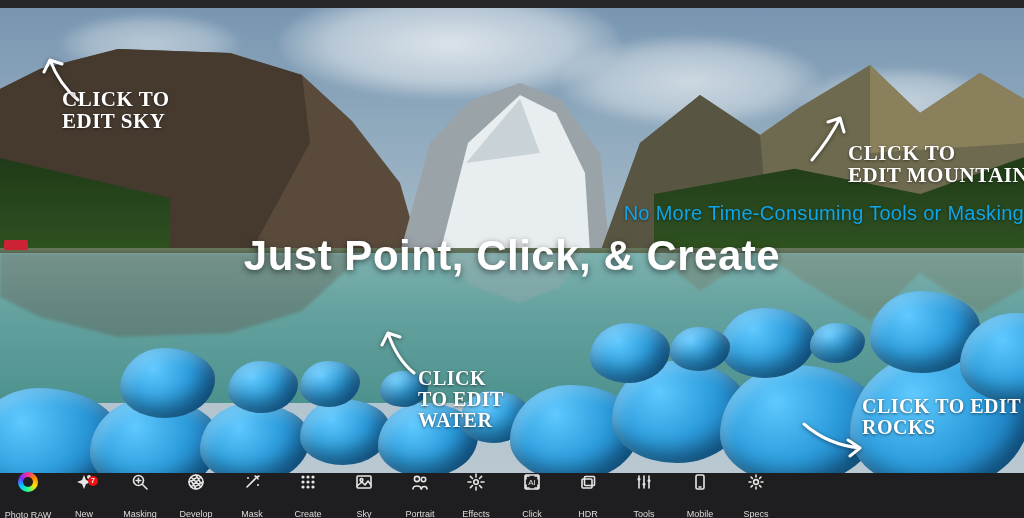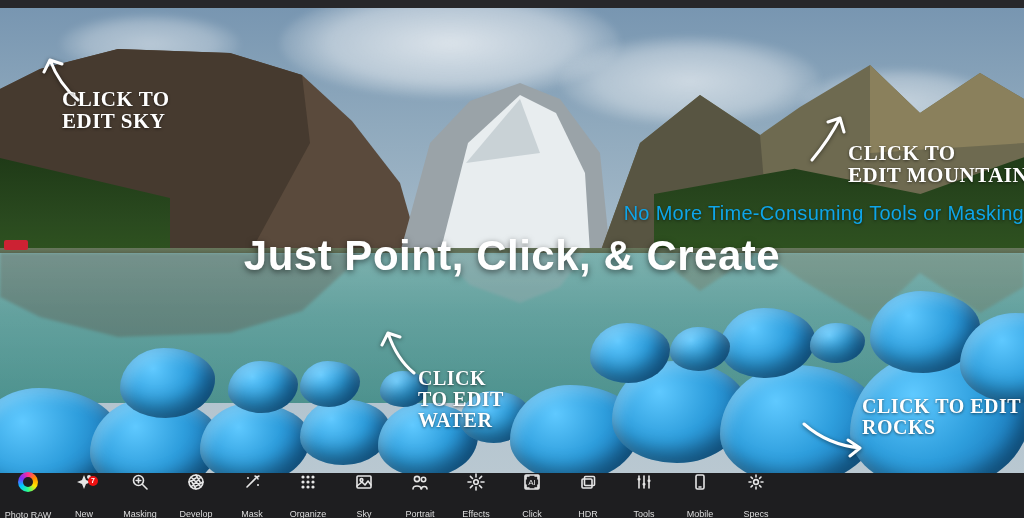--- a/index.html
+++ b/index.html
@@ -244,21 +244,21 @@
             <circle cx="9" cy="4" r="1.6" fill="#e6e6e6" stroke="none"></circle>
             <circle cx="14" cy="4" r="1.6" fill="#e6e6e6" stroke="none"></circle>
             <circle cx="4" cy="9" r="1.6" fill="#e6e6e6" stroke="none"></circle>
             <circle cx="9" cy="9" r="1.6" fill="#e6e6e6" stroke="none"></circle>
             <circle cx="14" cy="9" r="1.6" fill="#e6e6e6" stroke="none"></circle>
             <circle cx="4" cy="14" r="1.6" fill="#e6e6e6" stroke="none"></circle>
             <circle cx="9" cy="14" r="1.6" fill="#e6e6e6" stroke="none"></circle>
             <circle cx="14" cy="14" r="1.6" fill="#e6e6e6" stroke="none"></circle>
           </svg>
         </div>
-        <div class="lbl">Organize</div>
+        <div class="lbl">Create</div>
       </div>
       <div class="tool">
         <div class="ico">
           <svg viewBox="0 0 18 18">
             <rect x="2" y="3" width="14" height="12" rx="1"></rect>
             <circle cx="6.5" cy="7" r="1.4"></circle>
             <path d="M2 13 L7 9 L10 12 L13 8 L16 12"></path>
           </svg>
         </div>
         <div class="lbl">Sky</div>

